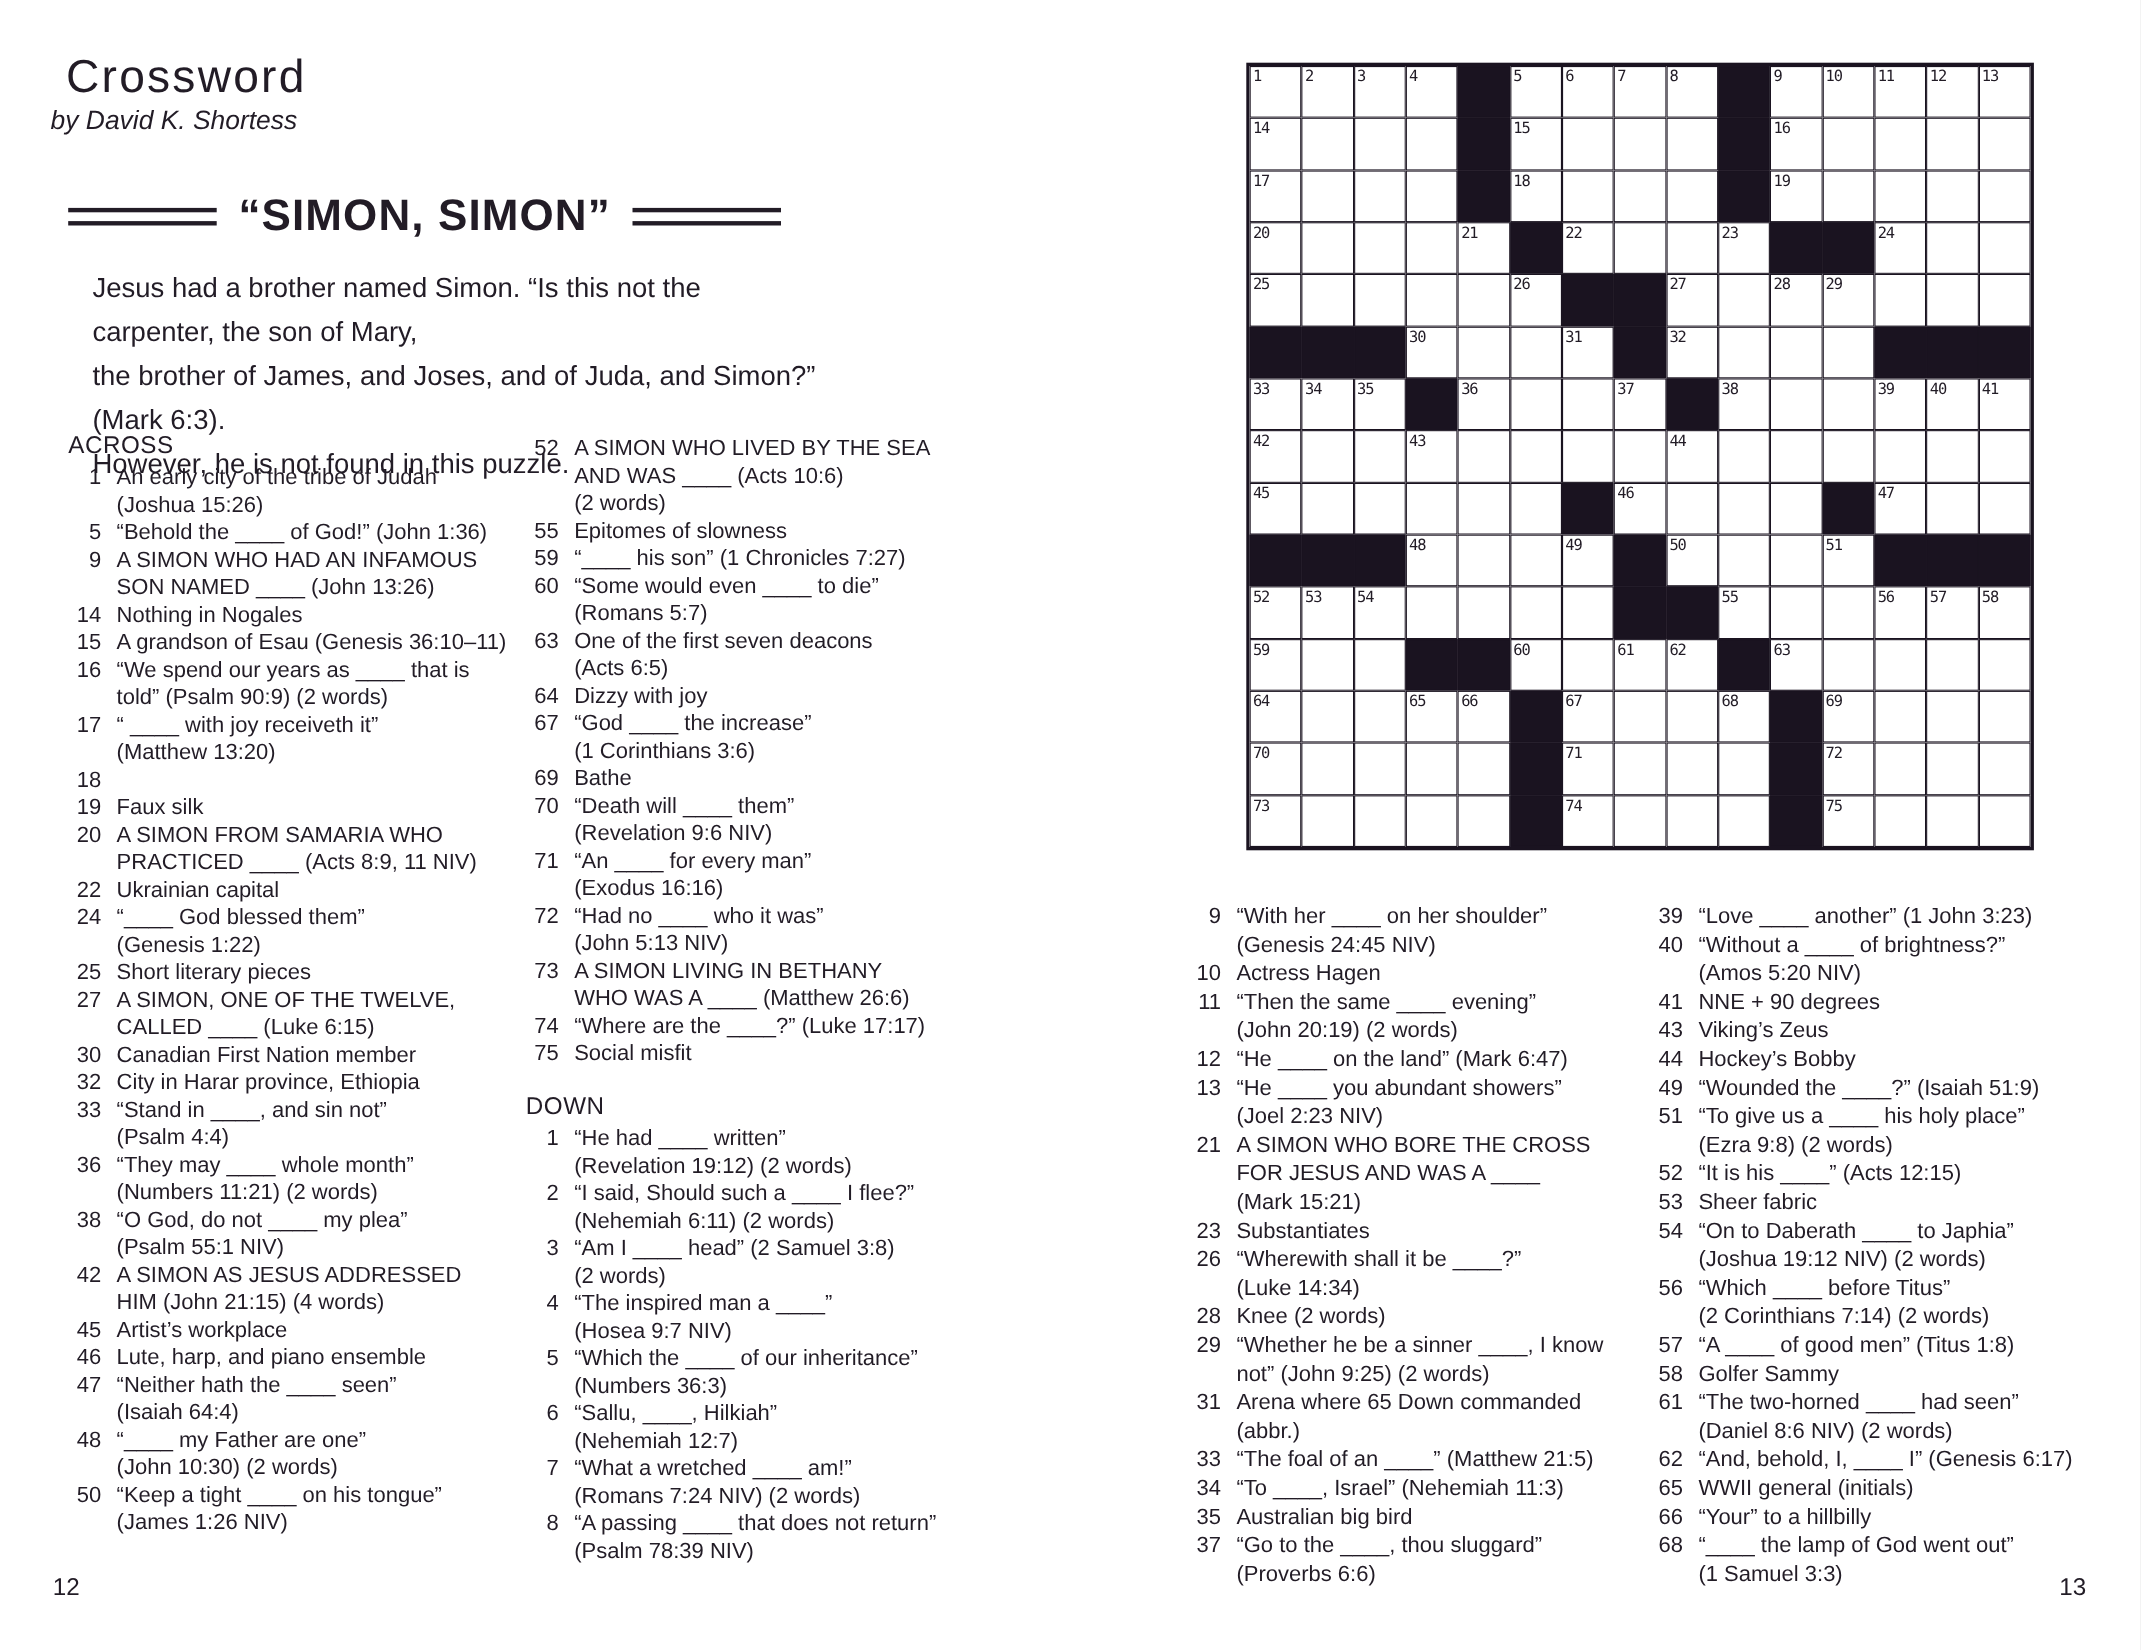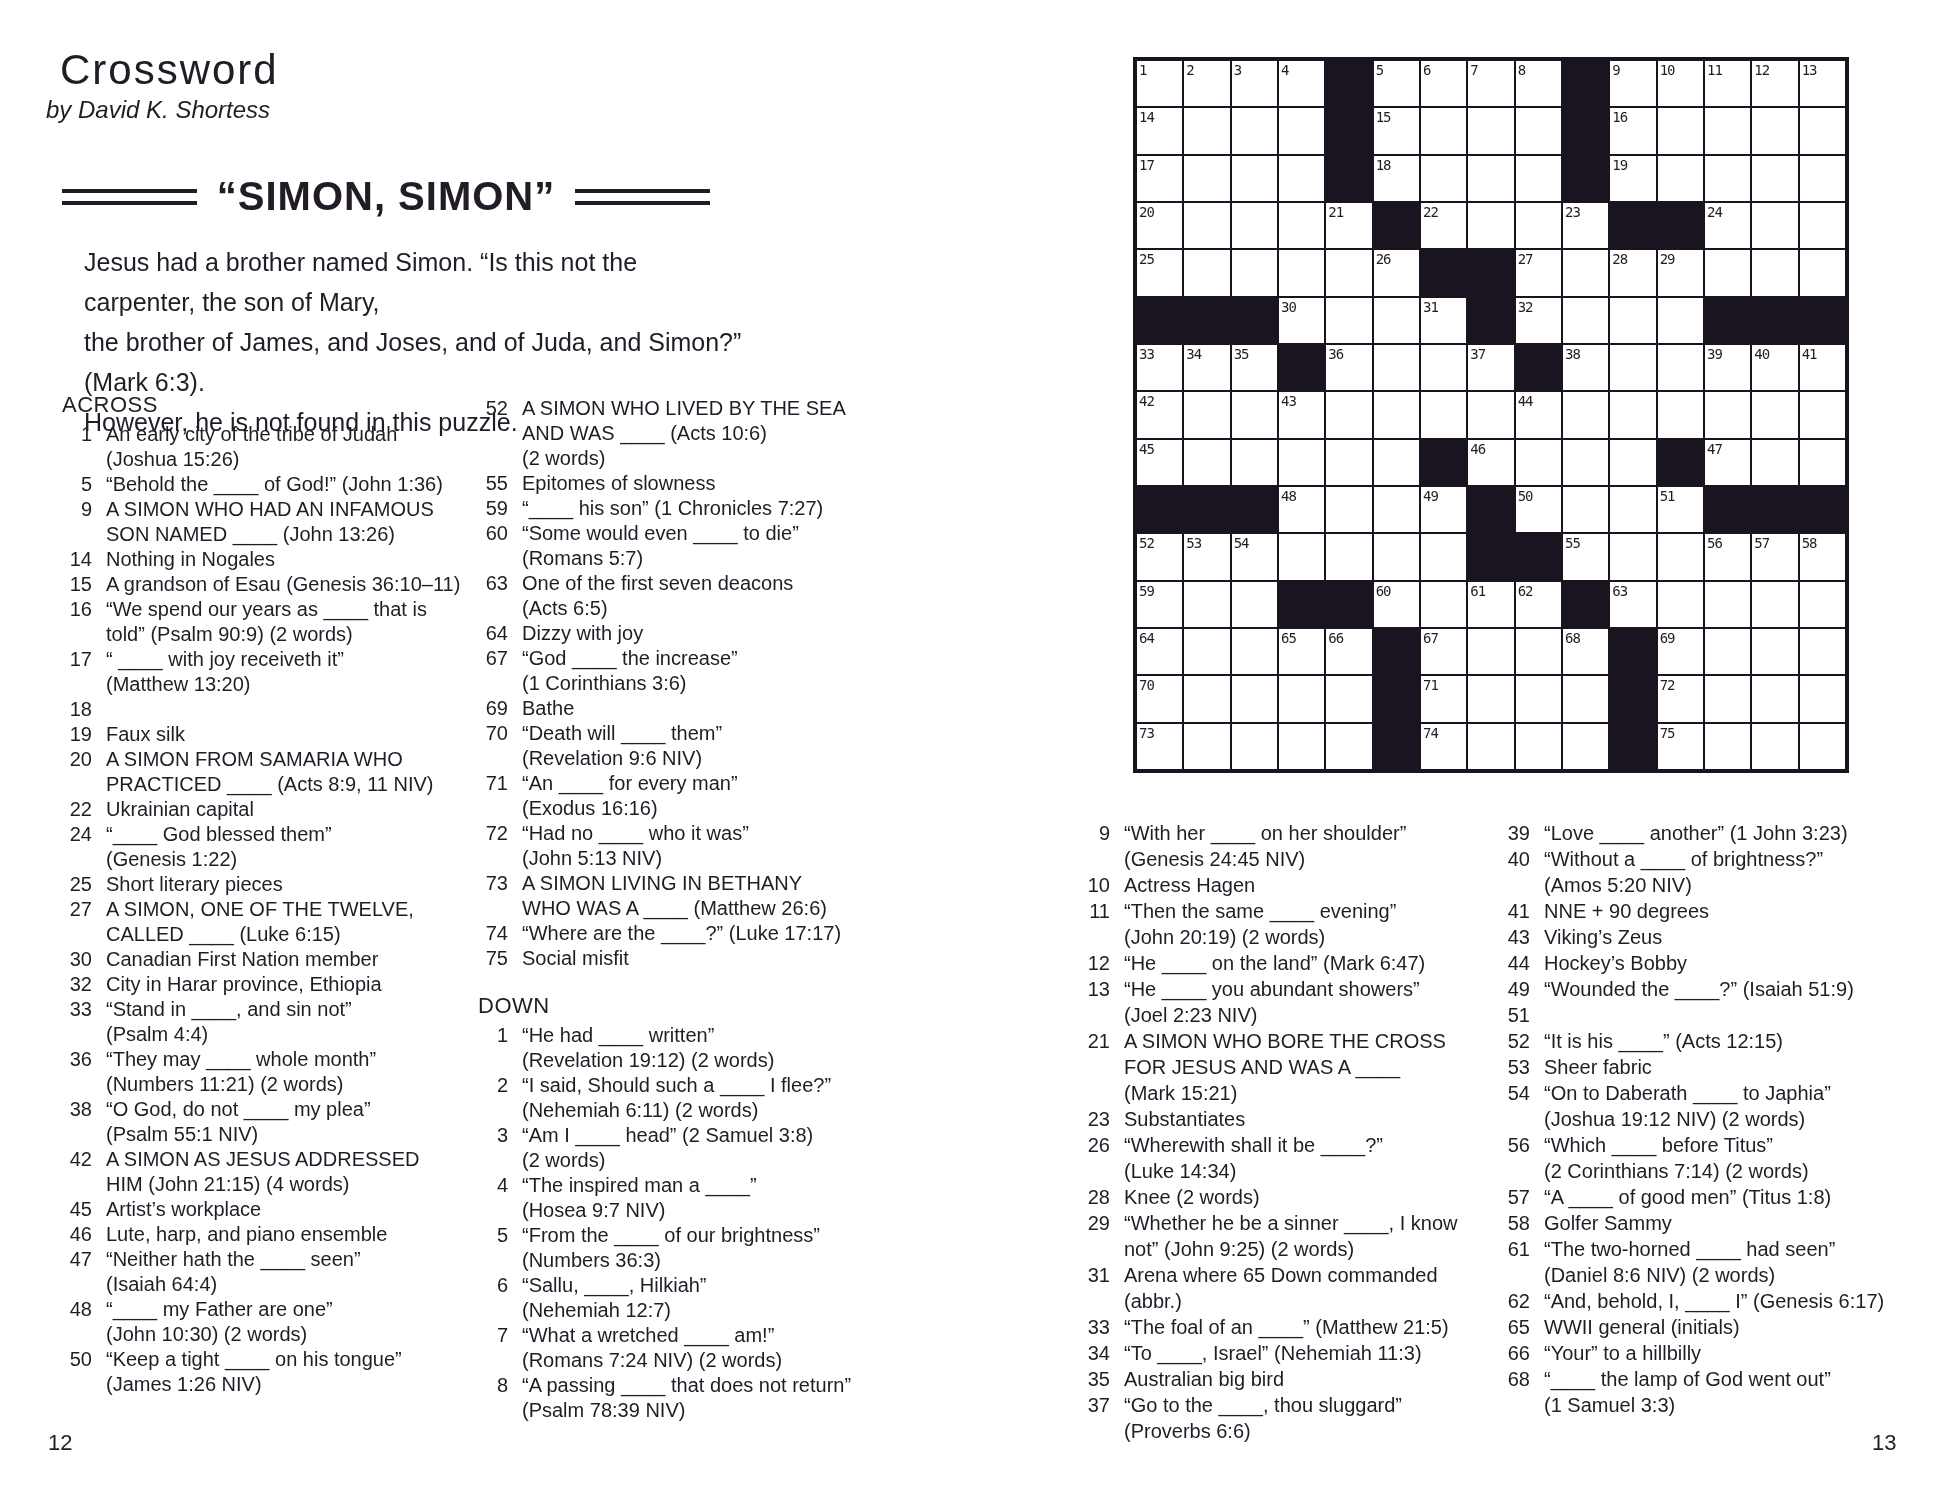--- a/index.html
+++ b/index.html
@@ -267,21 +267,21 @@
           <span class="clue-text">“Am I ____ head” (2 Samuel 3:8)
 (2 words)</span>
         </div>
         <div class="clue">
           <span class="clue-num">4</span>
           <span class="clue-text">“The inspired man a ____”
 (Hosea 9:7 NIV)</span>
         </div>
         <div class="clue">
           <span class="clue-num">5</span>
-          <span class="clue-text">“From the ____ of our brightness”
+          <span class="clue-text">“Which the ____ of our inheritance”
 (Numbers 36:3)</span>
         </div>
         <div class="clue">
           <span class="clue-num">6</span>
           <span class="clue-text">“Sallu, ____, Hilkiah”
 (Nehemiah 12:7)</span>
         </div>
         <div class="clue">
           <span class="clue-num">7</span>
           <span class="clue-text">“What a wretched ____ am!”
@@ -769,20 +769,22 @@
         <div class="clue">
           <span class="clue-num">44</span>
           <span class="clue-text">Hockey’s Bobby</span>
         </div>
         <div class="clue">
           <span class="clue-num">49</span>
           <span class="clue-text">“Wounded the ____?” (Isaiah 51:9)</span>
         </div>
         <div class="clue">
           <span class="clue-num">51</span>
+          <span class="clue-text">“To give us a ____ his holy place”
+(Ezra 9:8) (2 words)</span>
         </div>
         <div class="clue">
           <span class="clue-num">52</span>
           <span class="clue-text">“It is his ____” (Acts 12:15)</span>
         </div>
         <div class="clue">
           <span class="clue-num">53</span>
           <span class="clue-text">Sheer fabric</span>
         </div>
         <div class="clue">

